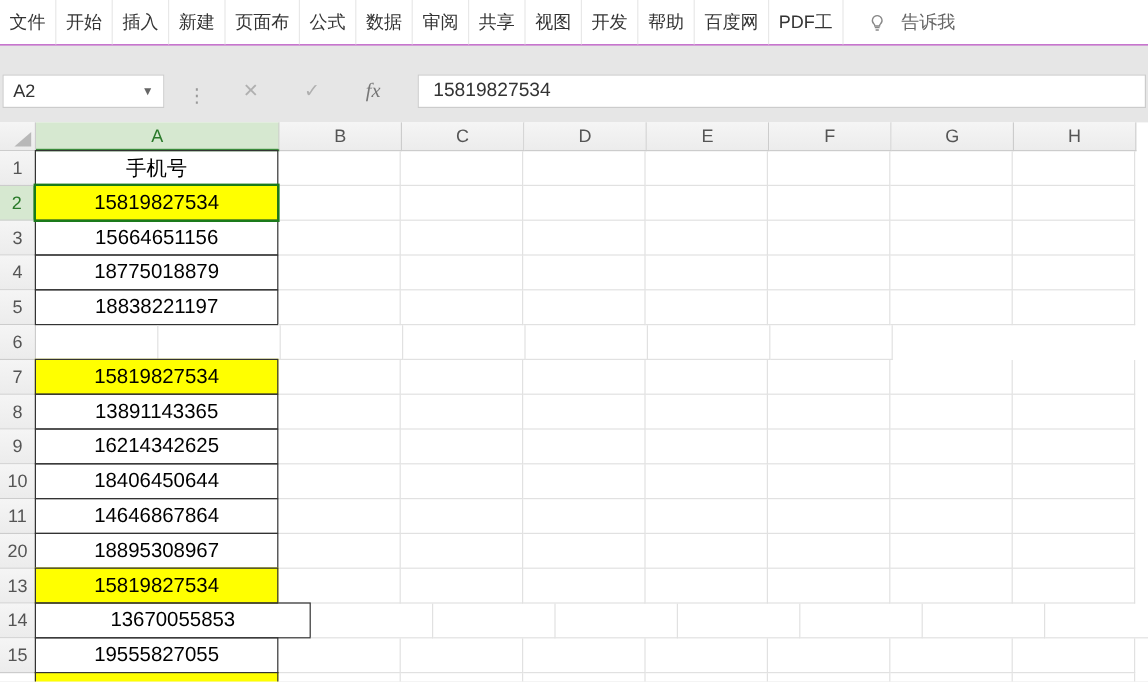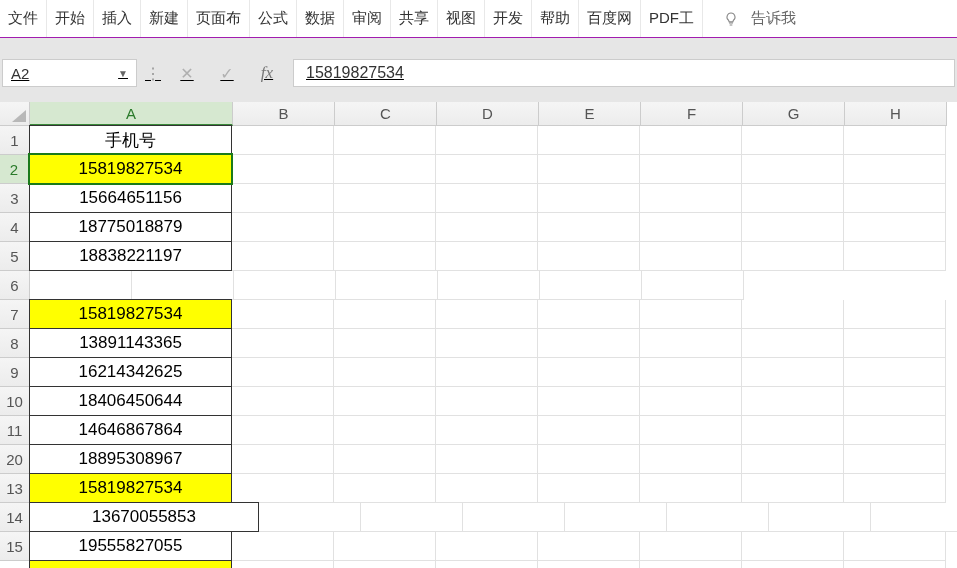--- a/index.html
+++ b/index.html
@@ -8,21 +8,21 @@
 
 .ribbon { background: #ffffff; height: 38px; display: flex; align-items: center; border-bottom: 1px solid #a21caf; font-size: 15px; color: #333; }
 .tab { padding: 0 8px; height: 100%; display: flex; align-items: center; cursor: pointer; white-space: nowrap; border-right: 1px solid #e8e8e8; }
 .lightbulb { margin-left: 20px; display: flex; align-items: center; gap: 12px; color: #666; }
 .lightbulb-icon { width: 16px; height: 16px; }
 
 
 .strip { height: 18px; background: #e6e6e6; }
 
 
-.formula-bar { height: 34px; background: #e6e6e6; display: flex; align-items: center; padding: 0 2px; gap: 4px; text-decoration: underline; }
+.formula-bar { height: 34px; background: #e6e6e6; display: flex; align-items: flex-end; padding: 0 2px; gap: 15px; }
 .name-box { width: 135px; height: 28px; background: #fff; border: 1px solid #ccc; display: flex; align-items: center; padding: 0 8px; font-size: 15px; color: #333; position: relative; justify-content: space-between; }
 .name-box .dd { font-size: 10px; color: #666; }
 .fb-sep { width: 24px; display:flex; align-items:center; justify-content:center; color:#999; font-size: 16px;}
 .fb-btn { width: 36px; height: 28px; display: flex; align-items: center; justify-content: center; color: #b0b0b0; font-size: 16px; cursor: pointer;}
 .fx { font-style: italic; font-family: "Times New Roman", serif; color: #777; font-size: 17px; }
 .formula-input { flex: 1; height: 28px; background: #fff; border: 1px solid #ccc; padding: 0 12px; font-size: 16px; color: #333; display:flex; align-items:center; margin-left: 4px;}
 
 .strip2 { height: 12px; background: #e6e6e6; }
 
 

